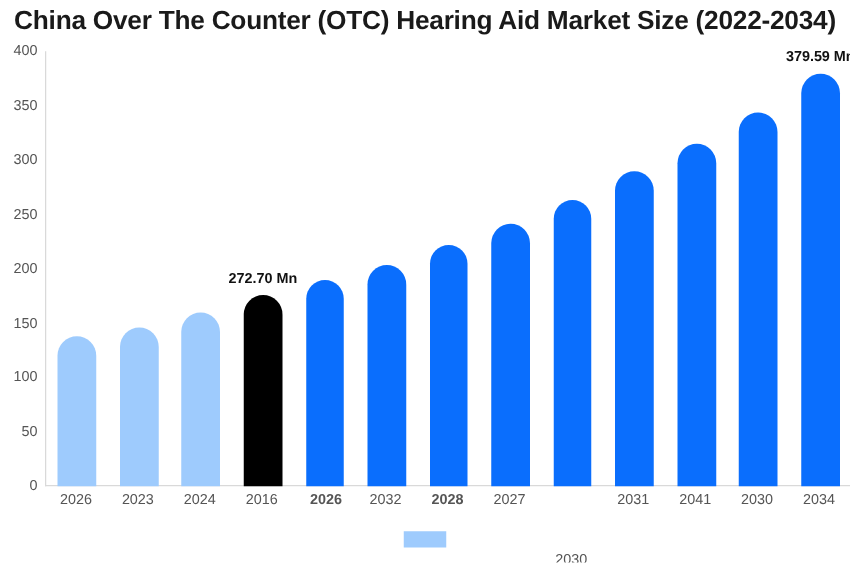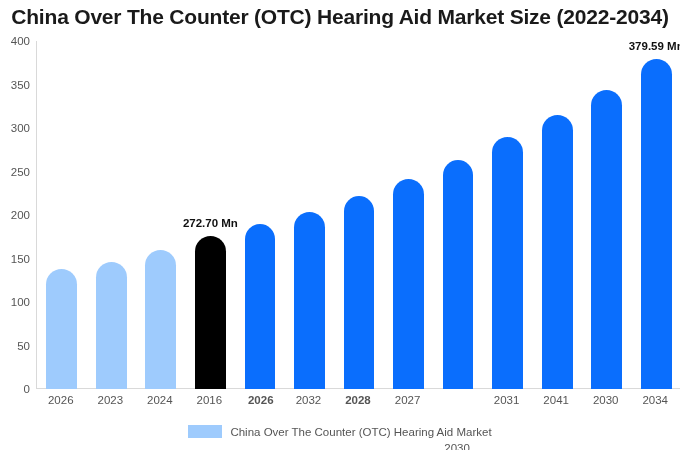--- a/index.html
+++ b/index.html
@@ -226,16 +226,15 @@
       <div class="xtick" style="left: 544.923px; width: 49.5385px;">2030</div>
       <div class="xtick" style="left: 594.462px; width: 49.5385px;">2034</div>
     </div>
   <div id="labels-layer">
       <div class="value-label" style="left: 165.385px; width: 90px; top: 217.272px;">272.70 Mn</div>
       <div class="value-label" style="left: 611.231px; width: 90px; top: 39.7567px;">379.59 Mn</div>
     </div>
 
   <div class="legend">
     <span class="legend-swatch"></span>
-    <span class="legend-label">China Over The Counter (OTC) Hearing Aid Market</span>
   </div>
 
 </div>
 
 </body></html>

